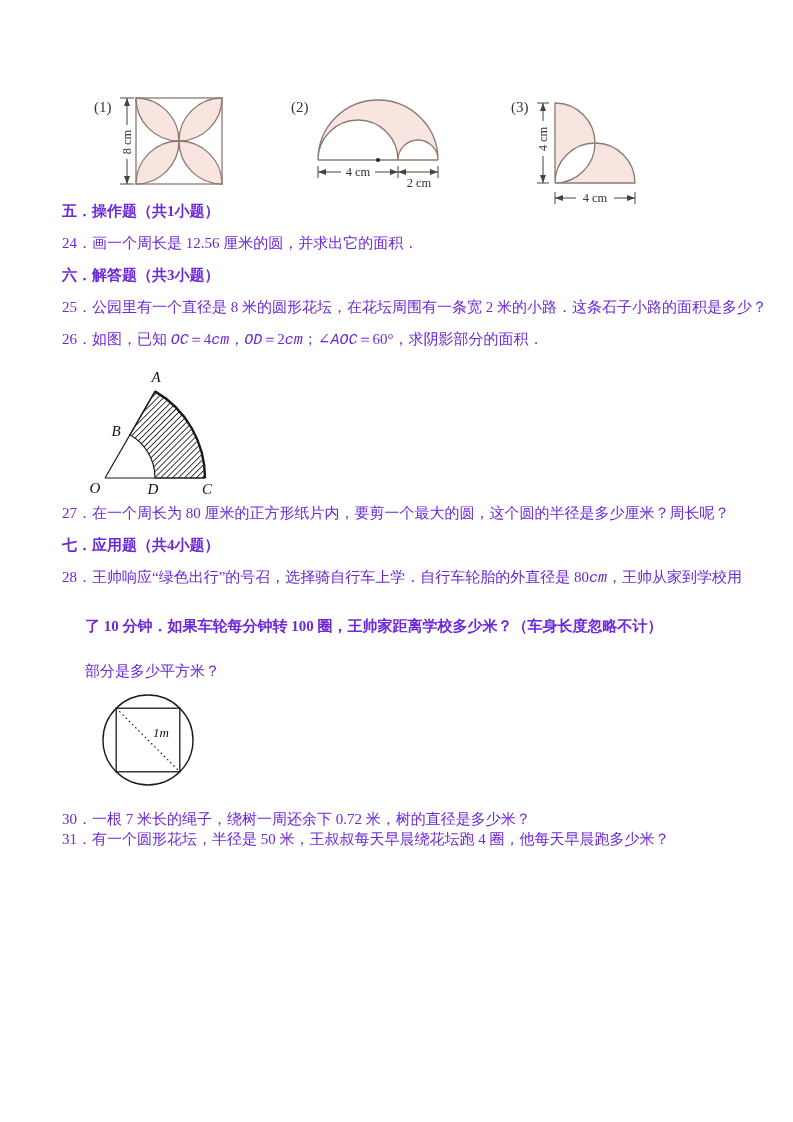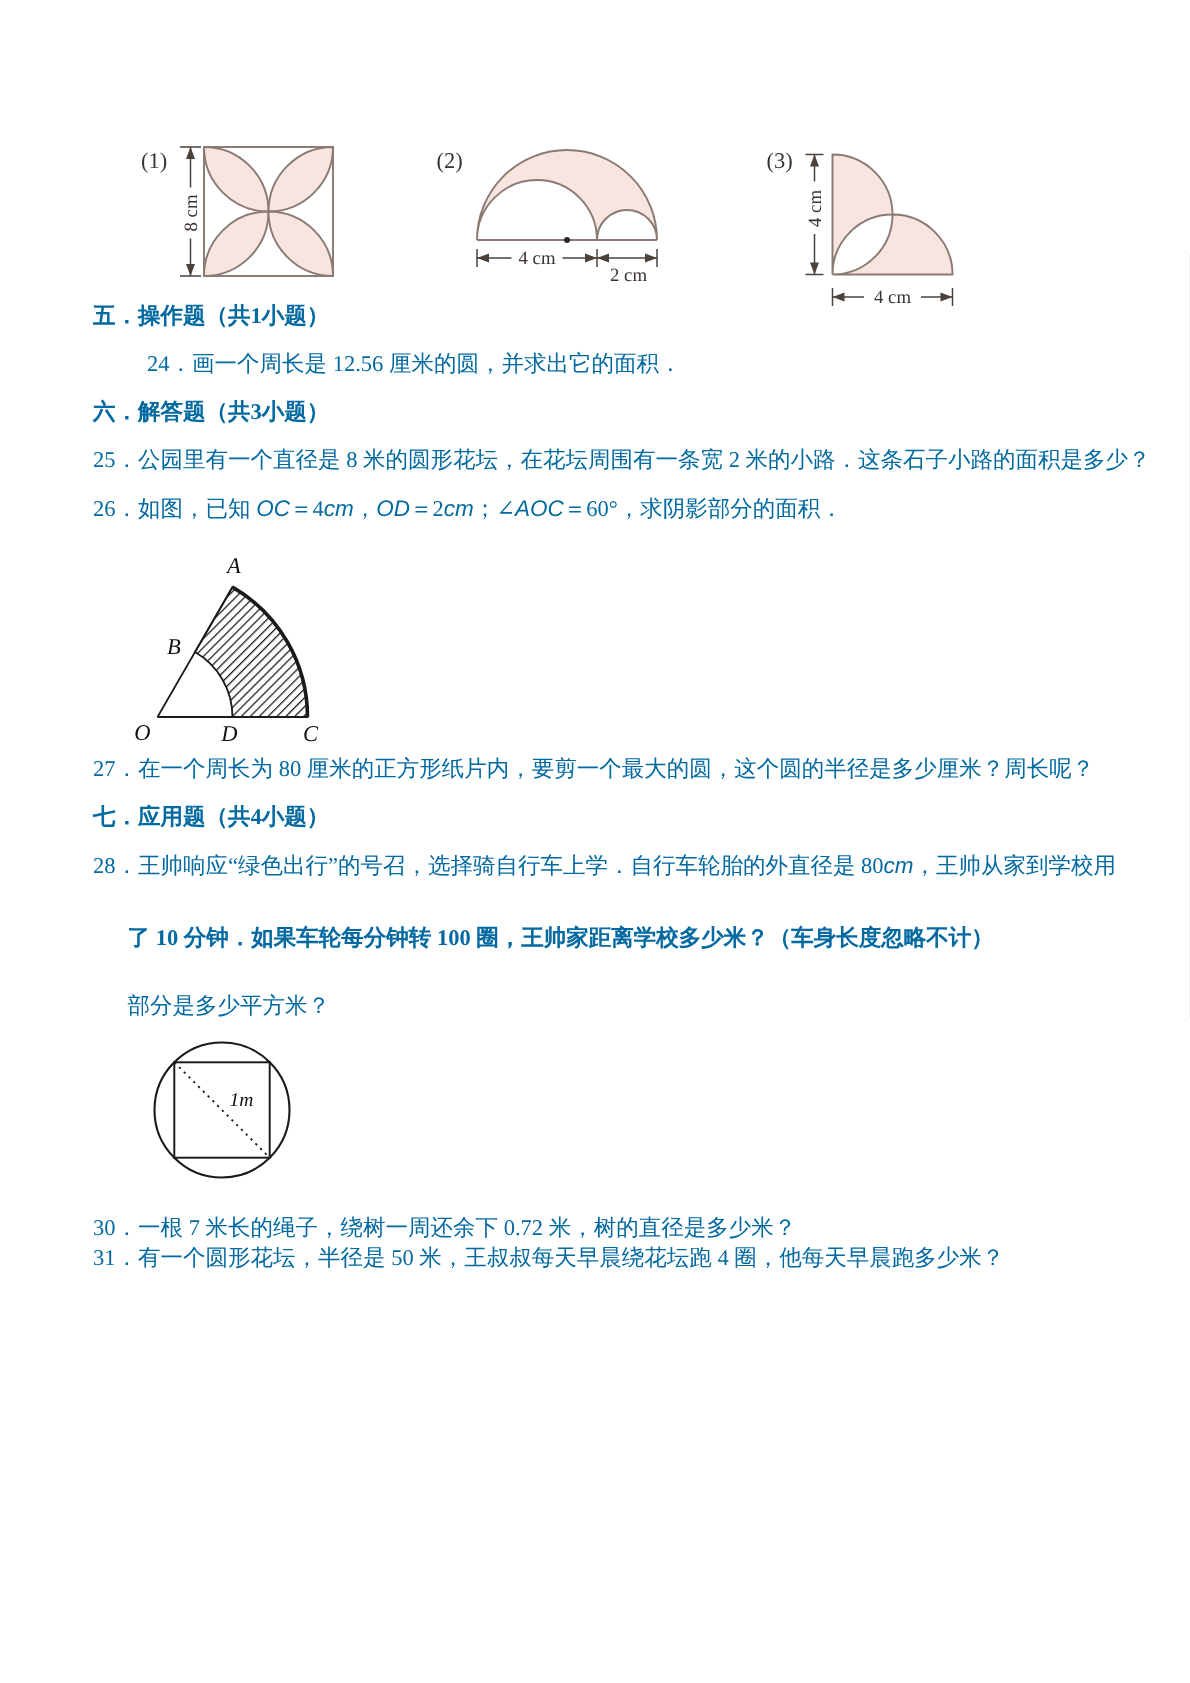--- a/index.html
+++ b/index.html
@@ -10,24 +10,24 @@
     background: #ffffff;
     font-family: "Liberation Serif", "DejaVu Serif", serif;
     color: #1a1a1a;
     overflow: hidden;
   }
   .tline {
     position: absolute;
     font-size: 15px;
     line-height: 19px;
     white-space: nowrap;
-    color: #0369a1;
+    color: #6d28d9;
   }
   .tline.bold { font-weight: bold; }
-  .tline em { font-style: italic; font-family: Liberation Sans, sans-serif; }
+  .tline em { font-style: italic; font-family: Liberation Mono, monospace; }
   svg { position: absolute; overflow: visible; }
   .fig-label { font-size: 15px; fill: #3a332f; font-family: "Liberation Serif", serif; }
   .dim-text  { font-size: 12.5px; fill: #3a332f; font-family: "Liberation Serif", serif; }
   .pt-label  { font-size: 15px; font-style: italic; fill: #111; font-family: "Liberation Serif", serif; }
   .fstroke   { stroke: #8a7a73; stroke-width: 1.3; }
   .dimline   { stroke: #4a423d; stroke-width: 1; }
   .dimarrow  { fill: #4a423d; }
   .blk       { stroke: #1a1a1a; }
 </style>
 </head>
@@ -97,21 +97,21 @@
       <line class="dimline" x1="130" y1="104" x2="130" y2="116"></line>
       <line class="dimline" x1="50" y1="110" x2="71" y2="110"></line>
       <line class="dimline" x1="109" y1="110" x2="130" y2="110"></line>
       <polygon class="dimarrow" points="50,110 58,107 58,113"></polygon>
       <polygon class="dimarrow" points="130,110 122,107 122,113"></polygon>
       <text class="dim-text" x="90" y="114" text-anchor="middle">4 cm</text>
     </g>
   </svg>
 
   <div class="tline bold" style="left:62px; top:202px;">五．操作题（共1小题）</div>
-  <div class="tline" style="left:62px; top:234px;margin-left:36px;">24．画一个周长是 12.56 厘米的圆，并求出它的面积．</div>
+  <div class="tline" style="left:62px; top:234px;">24．画一个周长是 12.56 厘米的圆，并求出它的面积．</div>
   <div class="tline bold" style="left:62px; top:266px;text-align:center;">六．解答题（共3小题）</div>
   <div class="tline" style="left:62px; top:298px;text-align:center;">25．公园里有一个直径是 8 米的圆形花坛，在花坛周围有一条宽 2 米的小路．这条石子小路的面积是多少？</div>
   <div class="tline" style="left:62px; top:330px;"><span>26．如图，已知 </span><em>OC</em><span>＝4</span><em>cm</em><span>，</span><em>OD</em><span>＝2</span><em>cm</em><span>；∠</span><em>AOC</em><span>＝60°，求阴影部分的面积．</span></div>
 
   <svg style="left:78px; top:352px;" width="185" height="145" viewBox="0 0 185 145">
     <defs>
       <pattern id="hatch" width="4.2" height="4.2" patternUnits="userSpaceOnUse" patternTransform="rotate(45)">
         <rect width="4.2" height="4.2" fill="#ffffff"></rect>
         <line x1="0" y1="0" x2="0" y2="4.2" stroke="#1a1a1a" stroke-width="1.7"></line>
       </pattern>

